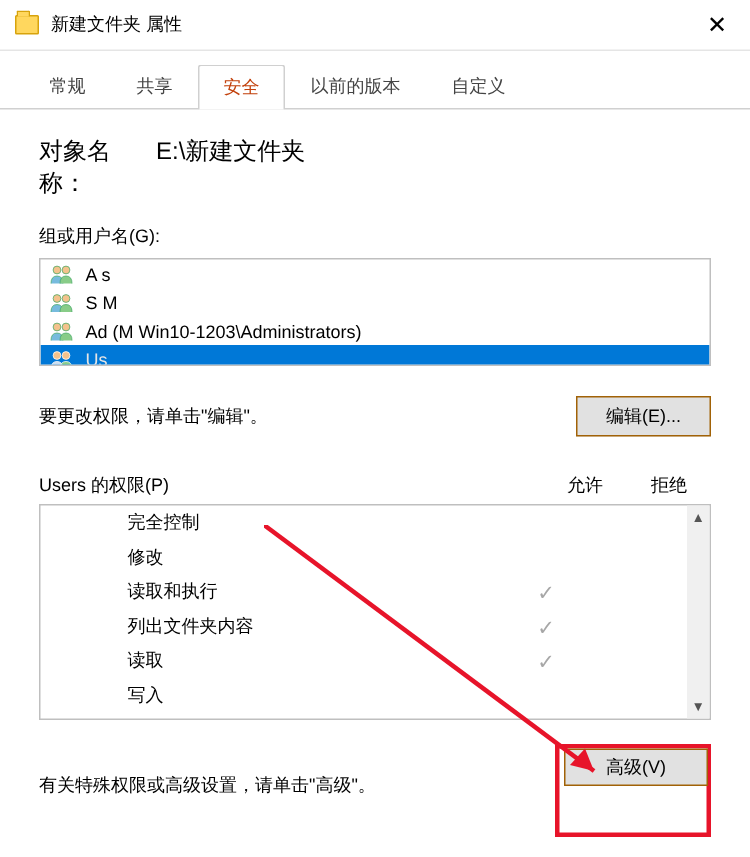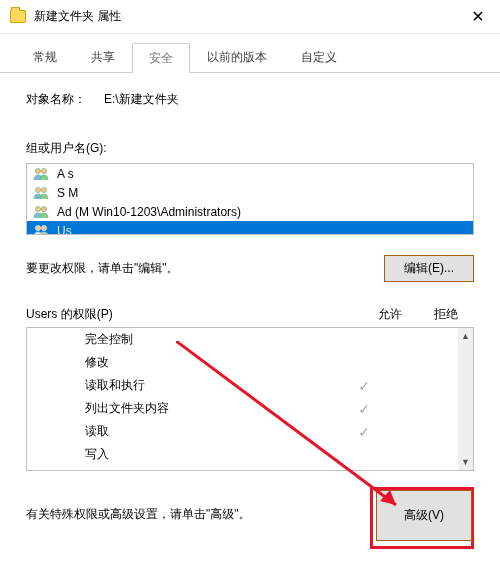--- a/index.html
+++ b/index.html
@@ -4,23 +4,23 @@
 <style>
   * { box-sizing: border-box; font-family: "Microsoft YaHei", "Segoe UI", sans-serif; }
   body { margin: 0; background: #fff; width: 500px; height: 571px; overflow: hidden; font-size: 12px; color: #000; }
   .titlebar { display: flex; align-items: center; height: 34px; padding: 0 0 0 10px; border-bottom: 1px solid #e5e5e5; }
   .titlebar .folder-icon { width: 16px; height: 13px; background: #ffd75e; border: 1px solid #d7a30c; border-radius: 1px; margin-right: 8px; position: relative; }
   .titlebar .folder-icon::before { content: ""; position: absolute; top: -4px; left: 0; width: 7px; height: 3px; background: #ffd75e; border: 1px solid #d7a30c; border-bottom: none; border-radius: 1px 1px 0 0; }
   .titlebar .title { flex: 1; font-size: 12px; }
   .titlebar .close { width: 44px; height: 34px; display: flex; align-items: center; justify-content: center; font-size: 16px; font-weight: 300; cursor: pointer; }
   .tabs { display: flex; align-items: flex-end; padding: 8px 16px 0 16px; border-bottom: 1px solid #d0d0d0; }
   .tab { padding: 6px 16px; font-size: 12px; color: #444; border: 1px solid transparent; border-bottom: none; cursor: pointer; }
-  .tab.active { background: #fff; border-color: #d0d0d0; color: #737373; border-radius: 2px 2px 0 0; margin-bottom: -1px; }
+  .tab.active { background: #fff; border-color: #d0d0d0; color: #c2410c; border-radius: 2px 2px 0 0; margin-bottom: -1px; }
   .content { padding: 18px 26px 10px 26px; }
-  .row { display: flex; align-items: center; font-size: 12px; margin-bottom: 32px; }
+  .row { display: flex; align-items: flex-start; font-size: 16px; margin-bottom: 16px; }
   .row .label { width: 78px; }
   .group-label { font-size: 12px; margin-bottom: 6px; }
   .listbox { border: 1px solid #bfbfbf; height: 72px; overflow: hidden; background: #fff; }
   .listitem { display: flex; align-items: center; height: 19px; padding: 0 6px; font-size: 12px; }
   .listitem.selected { background: #0078d7; color: #e5e5e5; }
   .people-icon { width: 18px; height: 14px; margin-right: 6px; position: relative; }
   .people-icon svg { width: 18px; height: 14px; }
   .editline { display: flex; align-items: center; margin: 20px 0 24px 0; }
   .editline .text { flex: 1; font-size: 12px; }
   .btn { border: 1px solid #a16207; background: #e1e1e1; padding: 4px 18px; font-size: 12px; cursor: pointer; min-width: 90px; text-align: center; }
@@ -154,21 +154,21 @@
       <div class="arrow">▲</div>
       <div style="flex:1"></div>
       <div class="arrow" style="position:absolute;bottom:0;width:100%">▼</div>
     </div>
   </div>
 
   <div class="special-row" style="position:relative;">
     <span class="text">有关特殊权限或高级设置，请单击"高级"。</span>
     <div class="advbox">
       <div class="redrect"></div>
-      <div class="btn" style="min-width:auto;padding:16px 12px;">高级(V)</div>
+      <div class="btn" style="min-width:auto;padding:3px 12px;">高级(V)</div>
     </div>
     <svg class="annot" style="left:150px; top:-146px; width:238px; height:188px;">
       <line x1="0" y1="0" x2="220" y2="164" stroke="#e7142a" stroke-width="3"></line>
       <polygon points="220,164 204,160 214,149" fill="#e7142a"></polygon>
     </svg>
   </div>
 
 </div>
 
 </body></html>

